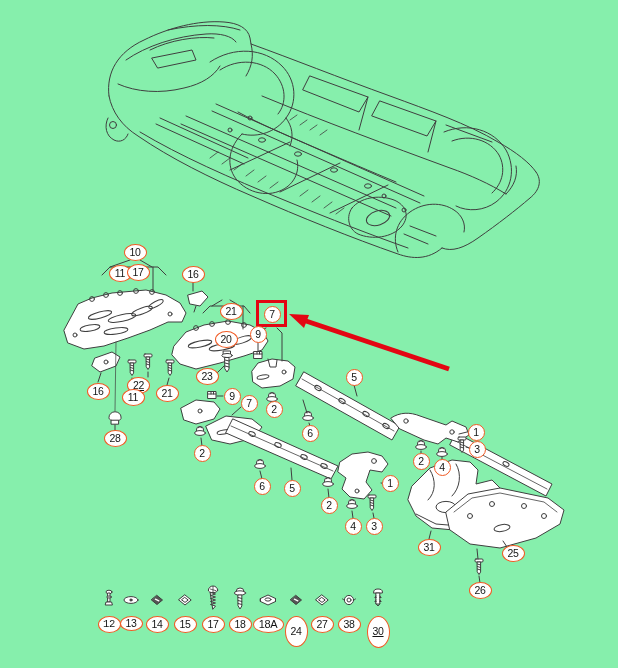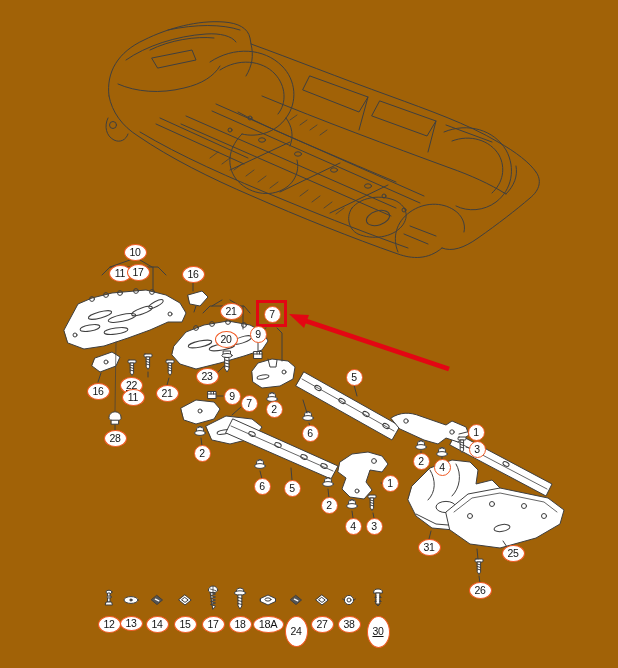--- a/index.html
+++ b/index.html
@@ -1,16 +1,16 @@
 <!DOCTYPE html>
 <html><head>
 <meta charset="utf-8">
 <style>
   html,body{margin:0;padding:0;background:#fff;}
-  .stage{position:relative;width:618px;height:668px;background:#a16207;overflow:hidden;
+  .stage{position:relative;width:618px;height:668px;background:#86efac;overflow:hidden;
          font-family:"Liberation Sans", sans-serif;}
   .stage svg{position:absolute;left:0;top:0;}
   .lineart{stroke:#3f3f3f;stroke-width:1;fill:none;stroke-linejoin:round;stroke-linecap:round;}
   .callout{position:absolute;box-sizing:border-box;border:1.7px solid #f15a24;border-radius:50%;
            background:#fff;color:#141414;display:flex;align-items:center;justify-content:center;
            font-size:10.5px;line-height:1;letter-spacing:-0.3px;z-index:30;cursor:pointer;}
   .callout.w3{font-size:11px;}
   .hlbox{position:absolute;box-sizing:border-box;border:3px solid #e30613;background:transparent;z-index:25;}
   #overlay{z-index:20;pointer-events:none;}
 </style>
@@ -321,21 +321,21 @@
     <div class="callout" style="left: 108.5px; top: 264.5px; width: 23px; height: 17px;">11</div>
     <div class="callout" style="left: 126.5px; top: 263.5px; width: 23px; height: 17px;">17</div>
     <div class="callout" style="left: 181.5px; top: 265.5px; width: 23px; height: 17px;">16</div>
     <div class="callout" style="left: 214.5px; top: 283.5px; width: 23px; height: 17px; margin-top: 47px;">20</div>
     <div class="callout" style="left: 219.5px; top: 302.5px; width: 23px; height: 17px;">21</div>
     <div class="hlbox" style="left: 256px; top: 300px; width: 31px; height: 27px;"></div>
     <div class="callout" style="left: 263.5px; top: 305.5px; width: 17px; height: 17px;">7</div>
     <div class="callout" style="left: 249.5px; top: 325.5px; width: 17px; height: 17px;">9</div>
     <div class="callout" style="left: 195.5px; top: 367.5px; width: 23px; height: 17px;">23</div>
     <div class="callout" style="left: 86.5px; top: 382.5px; width: 23px; height: 17px;">16</div>
-    <div class="callout" style="left: 120px; top: 376.5px; width: 23px; height: 17px; text-decoration: underline;">22</div>
+    <div class="callout" style="left: 127px; top: 376.5px; width: 23px; height: 17px; text-decoration: underline;">22</div>
     <div class="callout" style="left: 121.5px; top: 388.5px; width: 23px; height: 17px;">11</div>
     <div class="callout" style="left: 155.5px; top: 384.5px; width: 23px; height: 17px;">21</div>
     <div class="callout" style="left: 103.5px; top: 429.5px; width: 23px; height: 17px;">28</div>
     <div class="callout" style="left: 223.5px; top: 387.5px; width: 17px; height: 17px;">9</div>
     <div class="callout" style="left: 240.5px; top: 394.5px; width: 17px; height: 17px;">7</div>
     <div class="callout" style="left: 265.5px; top: 400.5px; width: 17px; height: 17px;">2</div>
     <div class="callout" style="left: 193.5px; top: 444.5px; width: 17px; height: 17px;">2</div>
     <div class="callout" style="left: 345.5px; top: 368.5px; width: 17px; height: 17px;">5</div>
     <div class="callout" style="left: 301.5px; top: 424.5px; width: 17px; height: 17px;">6</div>
     <div class="callout" style="left: 467.5px; top: 423.5px; width: 17px; height: 17px;">1</div>
@@ -344,21 +344,21 @@
     <div class="callout" style="left: 433.5px; top: 458.5px; width: 17px; height: 17px;">4</div>
     <div class="callout" style="left: 253.5px; top: 477.5px; width: 17px; height: 17px;">6</div>
     <div class="callout" style="left: 283.5px; top: 479.5px; width: 17px; height: 17px;">5</div>
     <div class="callout" style="left: 381.5px; top: 474.5px; width: 17px; height: 17px;">1</div>
     <div class="callout" style="left: 320.5px; top: 496.5px; width: 17px; height: 17px;">2</div>
     <div class="callout" style="left: 344.5px; top: 517.5px; width: 17px; height: 17px;">4</div>
     <div class="callout" style="left: 365.5px; top: 517.5px; width: 17px; height: 17px;">3</div>
     <div class="callout" style="left: 417.5px; top: 538.5px; width: 23px; height: 17px;">31</div>
     <div class="callout" style="left: 501.5px; top: 544.5px; width: 23px; height: 17px;">25</div>
     <div class="callout" style="left: 468.5px; top: 581.5px; width: 23px; height: 17px;">26</div>
-    <div class="callout" style="left: 97.5px; top: 615.5px; width: 23px; height: 17px;">12</div>
+    <div class="callout" style="left: 97.5px; top: 615.5px; width: 23px; height: 17px; font-family: Liberation Mono, monospace;">12</div>
     <div class="callout" style="left: 119.5px; top: 615.5px; width: 23px; height: 15px;">13</div>
     <div class="callout" style="left: 145.5px; top: 615.5px; width: 23px; height: 17px;">14</div>
     <div class="callout" style="left: 173.5px; top: 615.5px; width: 23px; height: 17px;">15</div>
     <div class="callout" style="left: 201.5px; top: 615.5px; width: 23px; height: 17px;">17</div>
     <div class="callout" style="left: 228.5px; top: 615.5px; width: 23px; height: 17px;">18</div>
     <div class="callout w3" style="left: 252.5px; top: 615.5px; width: 31px; height: 17px;">18A</div>
     <div class="callout" style="left: 284.5px; top: 615.5px; width: 23px; height: 31px;">24</div>
     <div class="callout" style="left: 310.5px; top: 615.5px; width: 23px; height: 17px;">27</div>
     <div class="callout" style="left: 337.5px; top: 615.5px; width: 23px; height: 17px;">38</div>
     <div class="callout" style="left: 366.5px; top: 615.5px; width: 23px; height: 32px; text-decoration: underline;">30</div>

